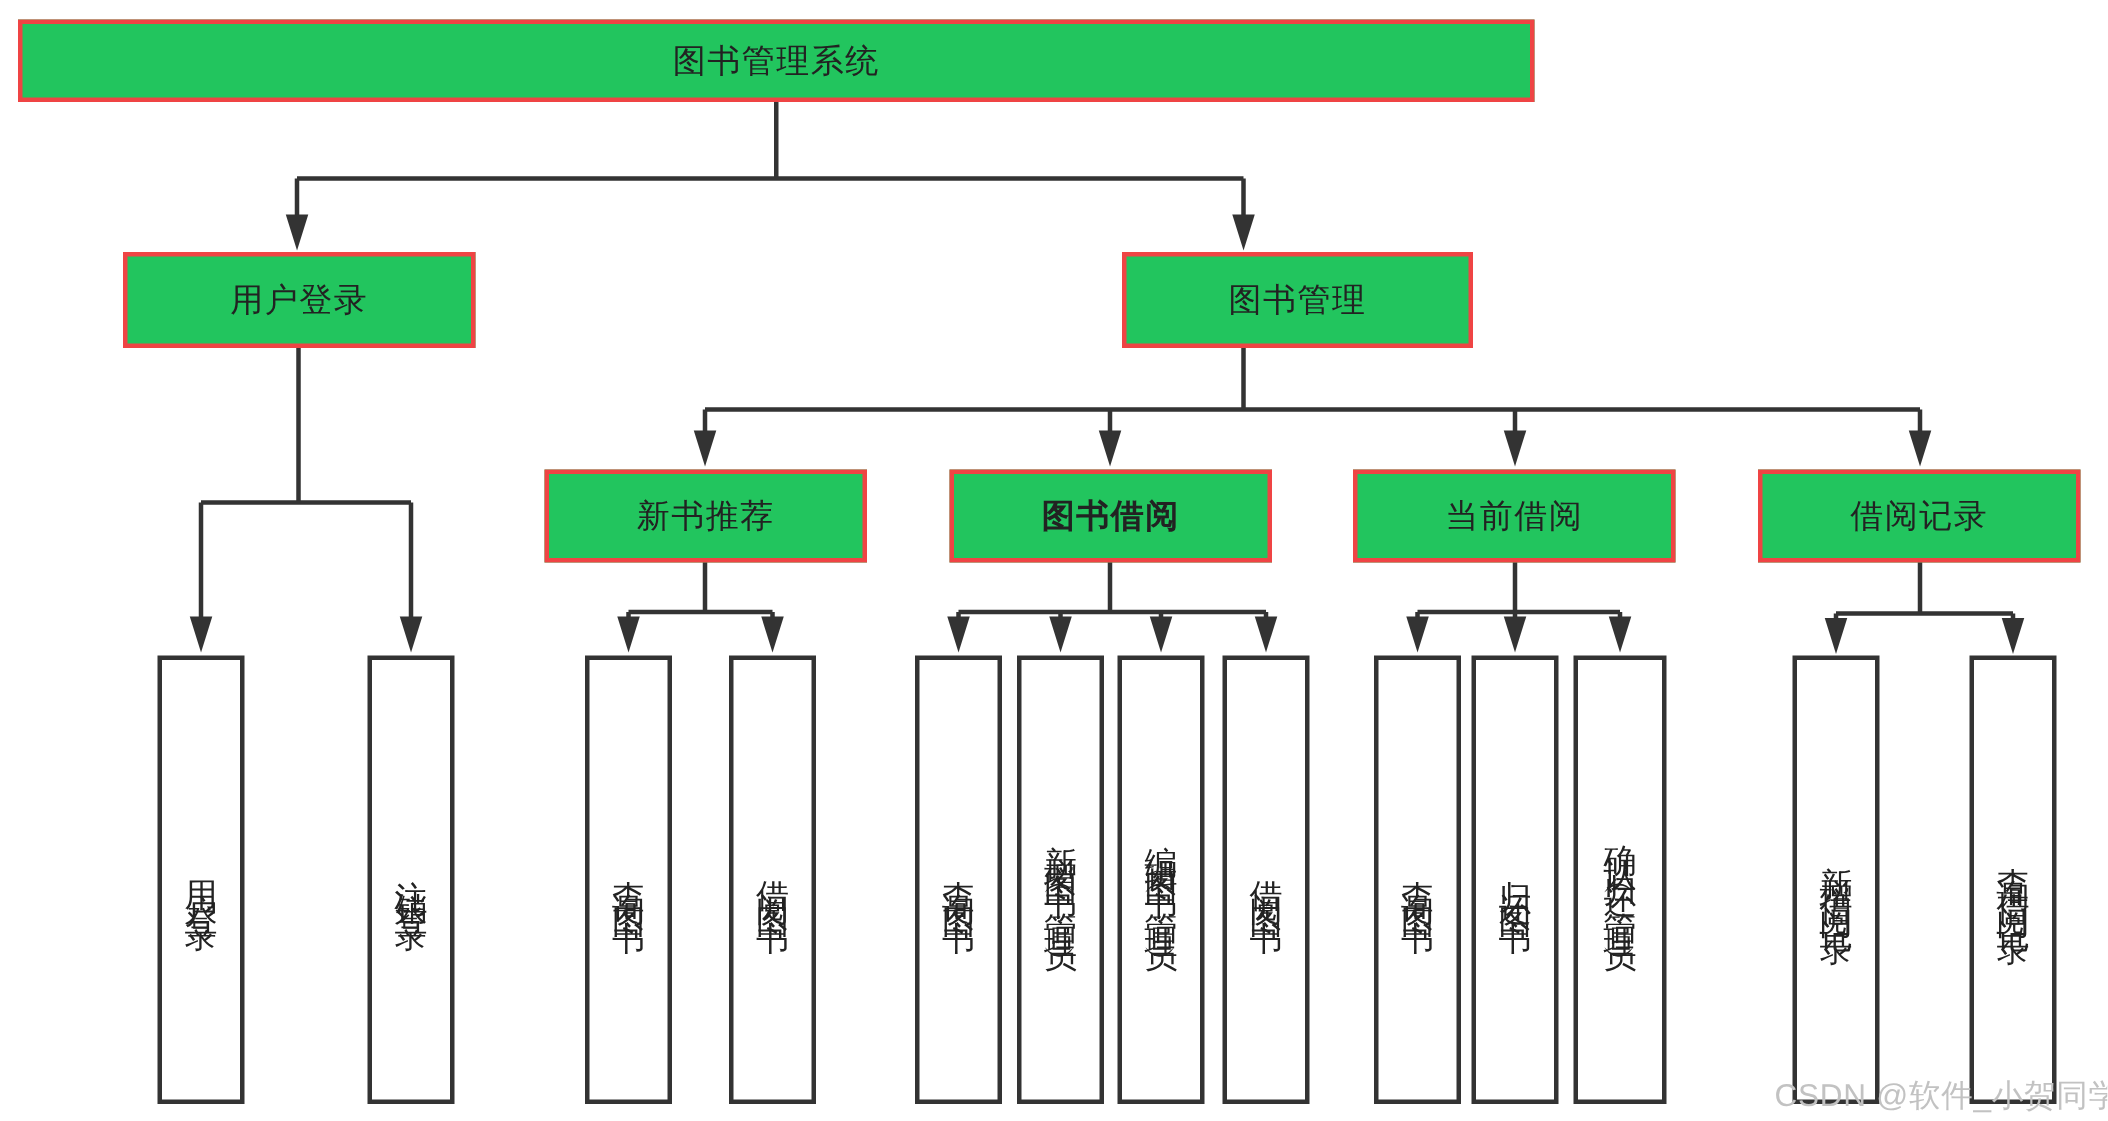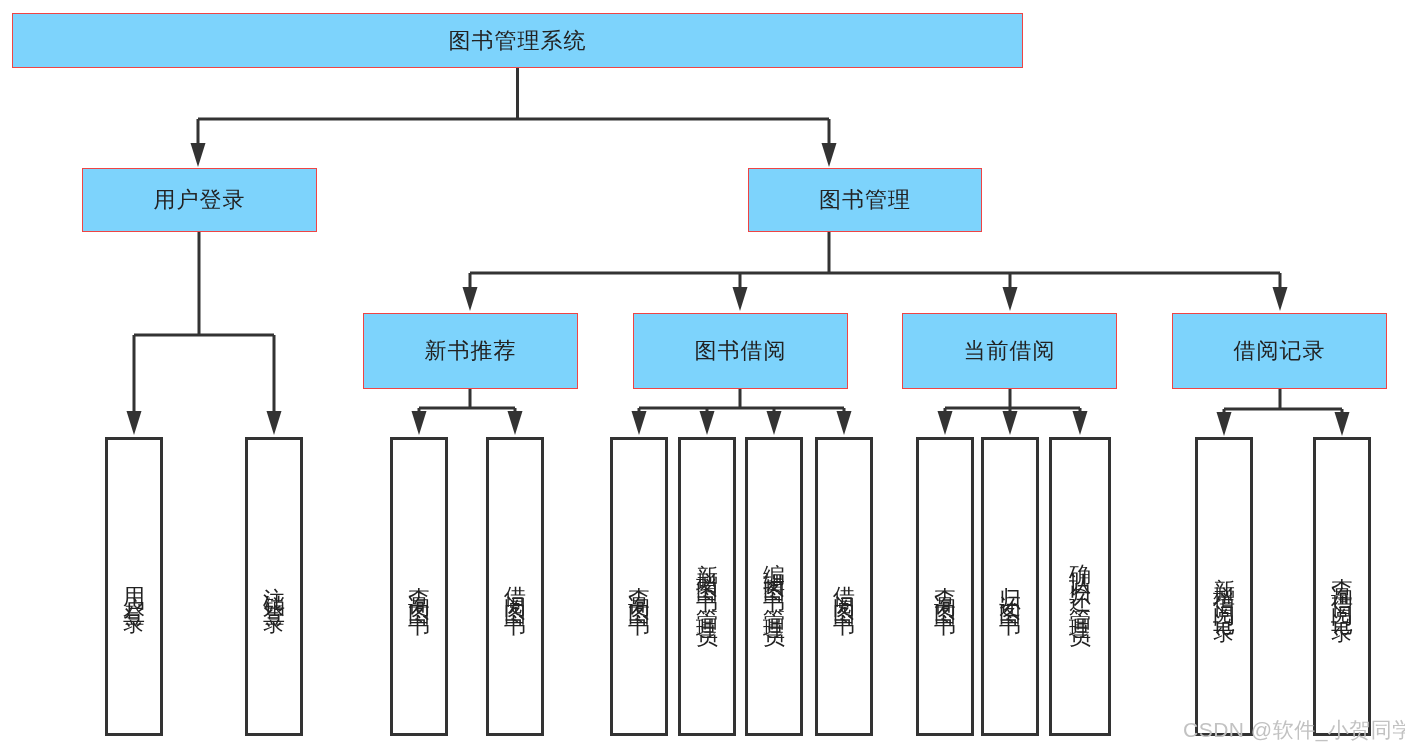--- a/index.html
+++ b/index.html
@@ -7,22 +7,22 @@
     position:relative;
     width:1405px;height:747px;
     background:#ffffff;
     font-family:"Liberation Sans","DejaVu Sans",sans-serif;
     overflow:hidden;
   }
   #connectors{position:absolute;left:0;top:0;width:1405px;height:747px;}
   .hbox{
     position:absolute;
     box-sizing:border-box;
-    border:1px solid #ef4444;
-    background:#7dd3fc;
+    border:3px solid #ef4444;
+    background:#22c55e;
     display:flex;align-items:center;justify-content:center;
     font-size:22px;color:#222222;letter-spacing:1px;
     white-space:nowrap;
   }
   .vbox{
     position:absolute;
     top:437px;height:299px;width:58px;
     box-sizing:border-box;
     border:3px solid #333333;
     background:#ffffff;
@@ -31,23 +31,23 @@
     text-orientation:mixed;
     font-size:22px;color:#222222;letter-spacing:9px;
     line-height:1;
   }
   
   #box-root{left:12px;top:13px;width:1011px;height:55px;}
   
   #box-user-login{left:82px;top:168px;width:235px;height:64px;}
   #box-book-mgmt{left:748px;top:168px;width:234px;height:64px;}
   
-  .l3{top:313px;height:76px;width:215px;}
+  .l3{top:313px;height:62px;width:215px;}
   #box-new-book{left:363px;}
-  #box-borrowing{left:633px;}
+  #box-borrowing{left:633px;font-weight:bold;}
   #box-current{left:902px;}
   #box-records{left:1172px;}
   
   #col-a1{left:105px;}
   #col-a2{left:245px;}
   #col-b1{left:390px;}
   #col-b2{left:486px;}
   #col-c1{left:610px;}
   #col-c2{left:678px;}
   #col-c3{left:745px;}

